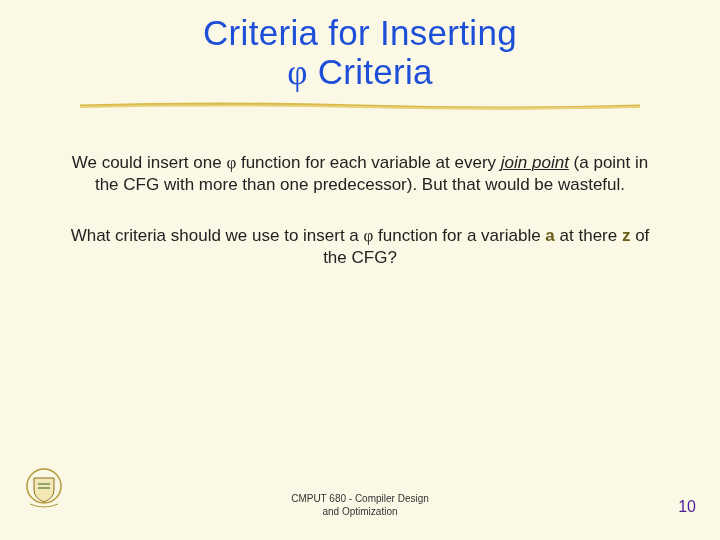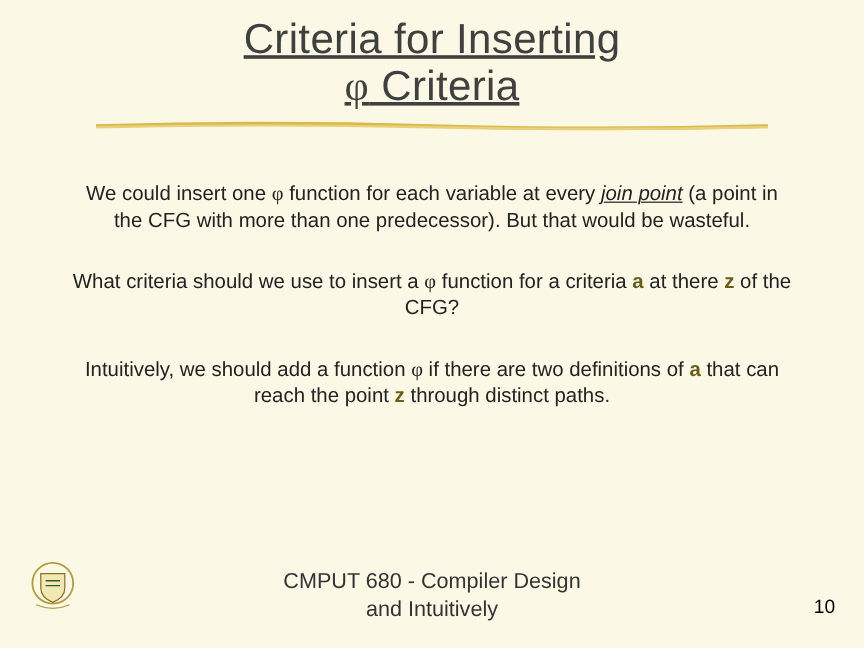--- a/index.html
+++ b/index.html
@@ -6,28 +6,27 @@
   body {
     width: 720px;
     height: 540px;
     background: #fbf9e6;
     font-family: Verdana, Geneva, sans-serif;
     position: relative;
     overflow: hidden;
   }
   .title {
     text-align: center;
-    color: #404040;
+    color: #1d4ed8;
     font-family: Impact, "Arial Black", sans-serif;
     font-weight: normal;
     font-size: 35px;
     line-height: 1.1;
     padding-top: 14px;
     letter-spacing: 0.3px;
-    text-decoration: underline;
   }
   .underline {
     width: 560px;
     height: 6px;
     margin: 10px auto 0;
     position: relative;
   }
   .underline svg { display: block; }
   .content {
     padding: 44px 60px 0 60px;
@@ -53,28 +52,28 @@
     width: 44px;
     height: 48px;
   }
   .footer {
     position: absolute;
     bottom: 22px;
     left: 0;
     width: 100%;
     text-align: center;
     color: #333;
-    font-size: 18px;
+    font-size: 10px;
     line-height: 1.25;
   }
   .pagenum {
     position: absolute;
     right: 24px;
     bottom: 24px;
-    color: #000000;
+    color: #4c1d95;
     font-size: 16px;
   }
 </style>
 </head>
 <body>
 
 <h1 class="title">
   <span>Criteria for Inserting</span><br>
   <span class="phi">φ</span><span> Criteria</span>
 </h1>
@@ -86,36 +85,33 @@
   </svg>
 </div>
 
 <div class="content">
 
   <p class="para">
     <span>We could insert one </span><span class="phi">φ</span><span> function for each variable at every </span><span class="italic-under">join point</span><span> (a point in the CFG with more than one predecessor). But that would be wasteful.</span>
   </p>
 
   <p class="para">
-    <span>What criteria should we use to insert a </span><span class="phi">φ</span><span> function for a criteria </span><span class="bold-a">a</span><span> at there </span><span class="bold-z">z</span><span> of the CFG?</span>
+    <span>What criteria should we use to insert a </span><span class="phi">φ</span><span> function for a variable </span><span class="bold-a">a</span><span> at there </span><span class="bold-z">z</span><span> of the CFG?</span>
   </p>
 
-  <p class="para">
-    <span>Intuitively, we should add a function </span><span class="phi">φ</span><span> if there are two definitions of </span><span class="bold-a">a</span><span> that can reach the point </span><span class="bold-z">z</span><span> through distinct paths.</span>
-  </p>
 
 </div>
 
 <div class="crest">
   <svg width="44" height="48" viewBox="0 0 44 48">
     <circle cx="22" cy="20" r="17" fill="none" stroke="#b59a3a" stroke-width="1.5"></circle>
     <path d="M12,12 L32,12 L32,24 Q32,32 22,36 Q12,32 12,24 Z" fill="#f3e7b4" stroke="#8a6f1f" stroke-width="1"></path>
     <path d="M16,18 L28,18 M16,22 L28,22" stroke="#2d5f2d" stroke-width="1.2"></path>
     <path d="M8,38 Q22,44 36,38" stroke="#b59a3a" stroke-width="1" fill="none"></path>
   </svg>
 </div>
 
 <div class="footer">
   <span>CMPUT 680 - Compiler Design</span><br>
-  <span>and Intuitively</span>
+  <span>and Optimization</span>
 </div>
 
 <div class="pagenum">10</div>
 
 </body></html>

